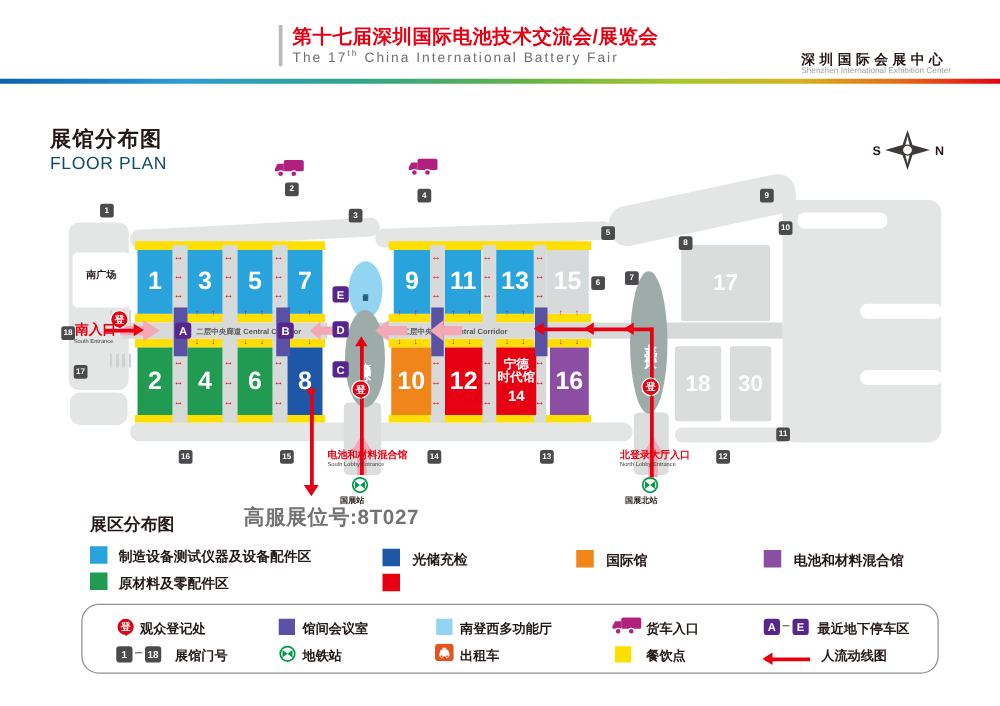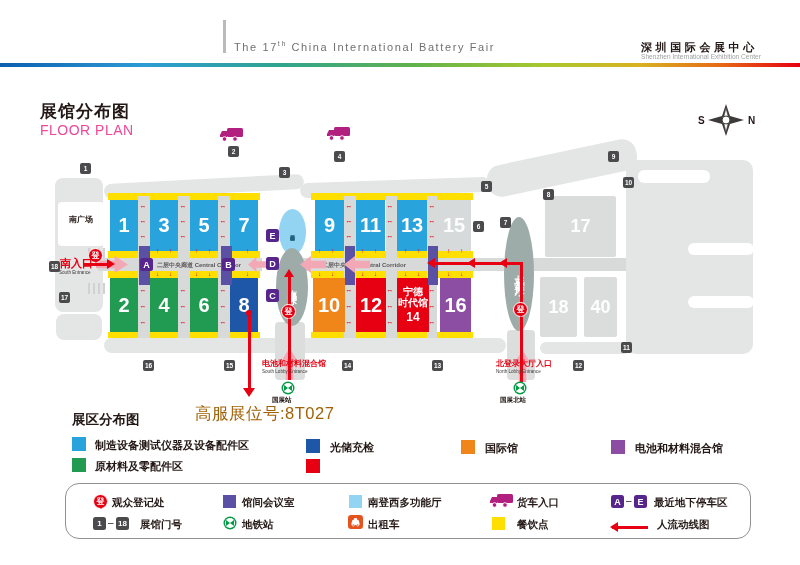--- a/index.html
+++ b/index.html
@@ -13,21 +13,21 @@
   .title-cn{position:absolute;left:234px;top:19px;font-size:15.5px;font-weight:800;color:#E60012;letter-spacing:.5px;}
   .title-en{position:absolute;left:234px;top:40px;font-size:11px;color:#717071;letter-spacing:1.6px;}
   .title-en sup{font-size:7px;vertical-align:super;}
   .dates{position:absolute;left:641px;top:14px;width:116px;font-size:21px;font-weight:800;color:#3E3A39;letter-spacing:.5px;}
   .venue-cn{position:absolute;left:641px;top:40px;font-size:11px;font-weight:700;color:#231815;letter-spacing:3.6px;white-space:nowrap;}
   .venue-en{position:absolute;left:641px;top:53px;font-size:6.6px;color:#9FA0A0;white-space:nowrap;}
   .grad{position:absolute;left:0;top:63px;width:800px;height:4px;
     background:linear-gradient(90deg,#0C5FAF,#2E9BD5 18%,#2FA48E 35%,#62B24B 52%,#A9C72E 68%,#D8B121 80%,#E66A17 90%,#E60012);}
   
   .plan-cn{position:absolute;left:40px;top:100px;font-size:17px;font-weight:800;color:#231815;letter-spacing:1px;}
-  .plan-en{position:absolute;left:40px;top:122px;font-size:14px;color:#ec4899;letter-spacing:.5px;}
+  .plan-en{position:absolute;left:40px;top:122px;font-size:14px;color:#0c4a6e;letter-spacing:.5px;}
   
   .blob{position:absolute;background:#E4E5E5;border-radius:8px;}
   .wslot{position:absolute;background:#fff;border-radius:6px;}
   .hatch{position:absolute;width:18px;height:11px;
     background:repeating-linear-gradient(90deg,#CFD2D2 0 2px,transparent 2px 5px);}
   .sq-white{position:absolute;background:#fff;border-radius:4px;}
   .sq-white span{display:block;text-align:center;padding-top:12px;font-size:8px;font-weight:700;color:#231815;}
   .yband{position:absolute;background:#FFDF00;}
   .vstrip{position:absolute;background:#D8D9D9;top:196px;height:142px;}
   .corr{position:absolute;background:#D8D9D9;height:13px;}
@@ -57,21 +57,21 @@
   .tri{position:absolute;width:0;height:0;z-index:5;}
   .tri-r{border:5px solid transparent;border-left:8px solid #E60012;}
   .tri-l{border:5px solid transparent;border-right:8px solid #E60012;}
   .tri-u{border:5px solid transparent;border-bottom:8px solid #E60012;}
   .tri-d{border:6px solid transparent;border-top:9px solid #E60012;}
   .dot{position:absolute;width:6px;height:6px;border-radius:50%;background:#E60012;z-index:5;}
   .lbl-red{position:absolute;color:#E60012;font-weight:800;font-size:8px;white-space:nowrap;z-index:6;}
   .lbl-sub{position:absolute;color:#3E3A39;font-size:4.6px;white-space:nowrap;z-index:6;}
   .metro{position:absolute;z-index:6;}
   .st-label{position:absolute;font-size:6.5px;font-weight:700;color:#231815;white-space:nowrap;z-index:6;}
-  .booth{position:absolute;left:195px;top:403px;font-size:16.5px;font-weight:400;color:#a16207;letter-spacing:.5px;z-index:7;}
+  .booth{position:absolute;left:195px;top:403px;font-size:16.5px;font-weight:700;color:#737373;letter-spacing:.5px;z-index:7;}
   i.arr-h,i.arr-u,i.arr-d{position:absolute;font-style:normal;color:#E60012;line-height:1;z-index:3;font-weight:700;}
   i.arr-h{font-size:7.5px;} i.arr-u,i.arr-d{font-size:6.5px;}
   i.arr-h::before{content:"\2194";} i.arr-u::before{content:"\2191";} i.arr-d::before{content:"\2193";}
   
   .zone-head{position:absolute;left:72px;top:411px;font-size:13.5px;font-weight:800;}
   .zsq{position:absolute;width:14px;height:14px;}
   .zlabel{position:absolute;font-size:11px;font-weight:700;color:#231815;white-space:nowrap;}
   .fbox{position:absolute;left:65px;top:483px;width:684px;height:54px;border:1px solid #8F9192;border-radius:14px;}
   .fsq{position:absolute;width:13px;height:13px;}
   .flabel{position:absolute;font-size:10.5px;font-weight:600;color:#231815;white-space:nowrap;}
@@ -81,20 +81,21 @@
          display:flex;align-items:center;justify-content:center;font-size:9px;font-weight:800;}
   .sep{position:absolute;font-size:10px;color:#231815;}
   .sep::before{content:"\2013";}
 </style>
 </head>
 <body>
 
 <div class="page" id="page">
 
   <div class="logo-div"></div>
+  <div class="title-cn">第十七届深圳国际电池技术交流会/展览会</div>
   <div class="title-en"><span>The 17</span><sup>th</sup><span> China International Battery Fair</span></div>
   <div class="venue-cn">深圳国际会展中心</div>
   <div class="venue-en">Shenzhen International Exhibition Center</div>
   <div class="grad"></div>
 
   <div class="plan-cn">展馆分布图</div>
   <div class="plan-en">FLOOR PLAN</div>
   <svg style="position:absolute;left:690px;top:100px;z-index:2" width="72" height="44" viewBox="0 0 72 44">
     <polygon points="36,4 40,16 54,20 40,24 36,36 32,24 18,20 32,16" fill="#3E3A39"></polygon>
     <polygon points="36,8 38,16 36,20 34,16" fill="#fff" stroke="#3E3A39" stroke-width="0.6"></polygon>
@@ -164,21 +165,21 @@
   <div class="hall h-red" style="left:356px;top:278px;width:30px;height:54px">12</div>
   <div class="hall h-red cat" style="left:397px;top:278px;width:32px;height:54px">
     <span class="t">宁德</span>
     <span class="t">时代馆</span>
     <span class="n">14</span>
   </div>
   <div class="hall h-purple" style="left:440px;top:278px;width:31px;height:54px">16</div>
 
   <div class="hall h-gray" style="left:545px;top:196px;width:71px;height:61px;font-size:18px;border-radius:2px">17</div>
   <div class="hall h-gray" style="left:540px;top:277px;width:37px;height:60px;font-size:18px;border-radius:2px">18</div>
-  <div class="hall h-gray" style="left:584px;top:277px;width:33px;height:60px;font-size:18px;border-radius:2px">40</div>
+  <div class="hall h-gray" style="left:584px;top:277px;width:33px;height:60px;font-size:18px;border-radius:2px">30</div>
 
   <div class="pstrip" style="left:139px;width:11px"></div>
   <div class="pstrip" style="left:221px;width:11px"></div>
   <div class="pstrip" style="left:345px;width:10px"></div>
   <div class="pstrip" style="left:428px;width:10px"></div>
 
   <div class="ellipse" style="left:279px;top:209px;width:27px;height:46px;background:#93D4F2;z-index:2">
     <span class="vtext" style="font-size:4.5px;color:#23637E;font-weight:600">南登西多功能厅</span>
   </div>
   <div class="ellipse" style="left:276px;top:248px;width:32px;height:78px;background:#9EACA9;z-index:2">

